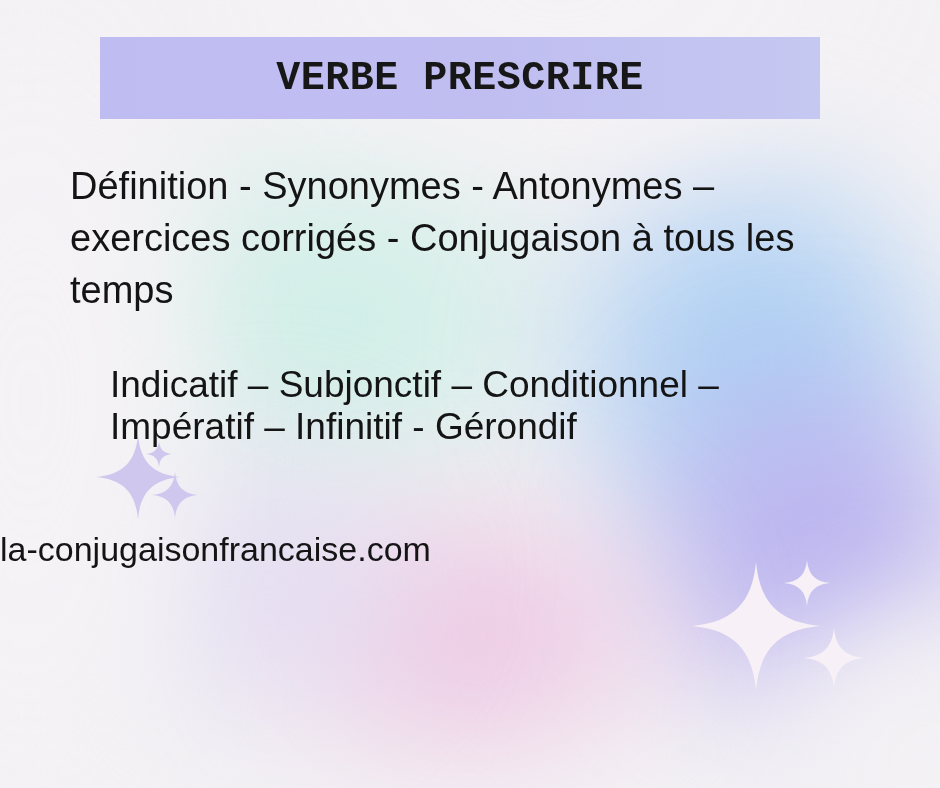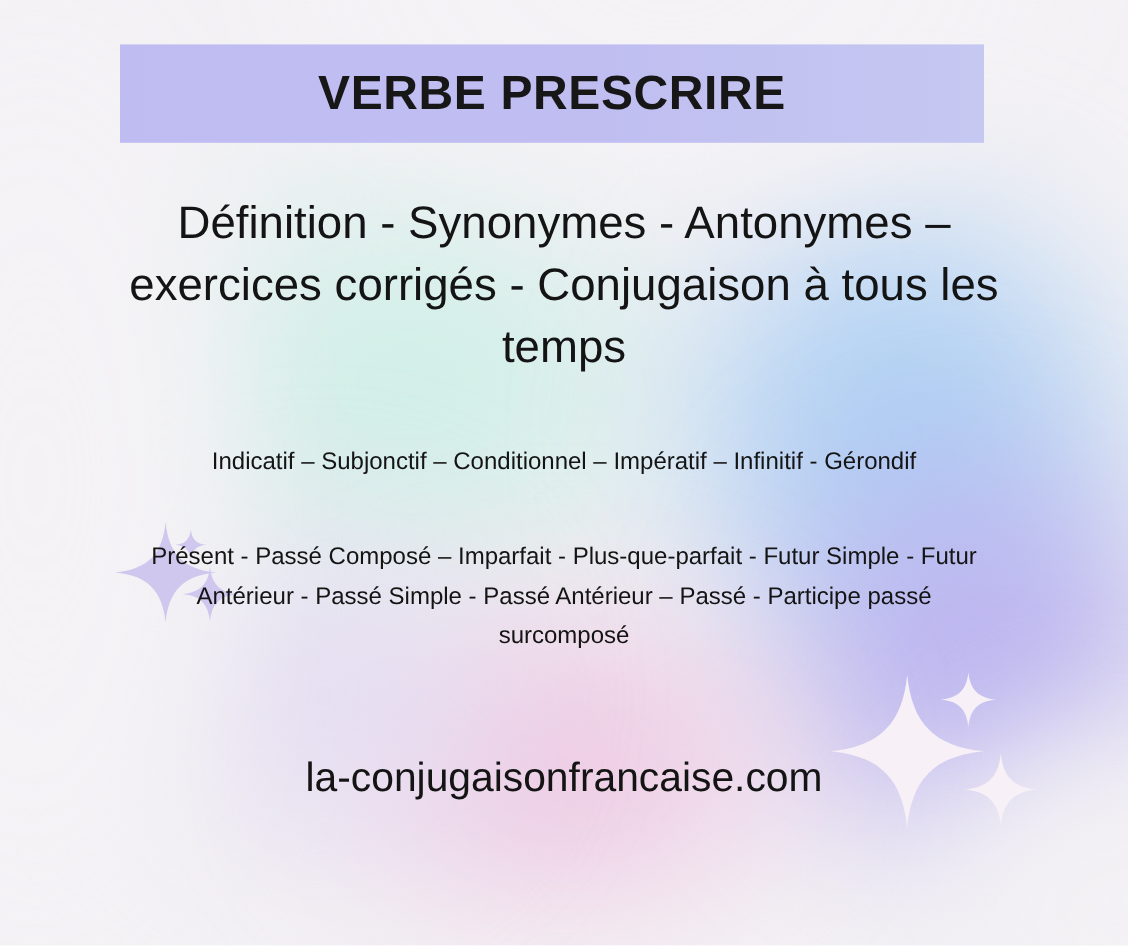--- a/index.html
+++ b/index.html
@@ -94,42 +94,41 @@
     background: linear-gradient(90deg, #bfbcf2 0%, #c0bef1 55%, #c5c8f1 100%);
     display: flex;
     align-items: center;
     justify-content: center;
   }
   .banner-title {
     font-size: 40px;
     font-weight: bold;
     letter-spacing: 0.5px;
     color: #171717;
-    font-family: Liberation Sans, sans-serif;
+    font-family: Liberation Mono, monospace;
     white-space: nowrap;
   }
 
   
   .content {
     position: absolute;
     left: 0; right: 0;
     top: 160px;
-    text-align: center;
     color: #141414;
   }
   .subtitle {
     font-size: 38px;
     line-height: 52px;
     font-weight: normal;
     margin: 0 auto;
     width: 800px;
     color: #141414;
   }
   .moods {
-    font-size: 20px;
+    font-size: 37px;
     line-height: 42px;
     margin: 48px auto 0 auto;
     width: 720px;
     color: #141414;
   }
   .tenses {
     font-size: 20px;
     line-height: 33px;
     margin: 42px auto 0 auto;
     width: 720px;
@@ -190,17 +189,16 @@
     </svg>
   </div>
 
   <div class="banner">
     <div class="banner-title">VERBE PRESCRIRE</div>
   </div>
 
   <div class="content">
     <div class="subtitle">Définition - Synonymes - Antonymes – exercices corrigés - Conjugaison à tous les temps</div>
     <div class="moods">Indicatif – Subjonctif – Conditionnel – Impératif – Infinitif - Gérondif</div>
-    <div class="tenses">Présent - Passé Composé – Imparfait - Plus-que-parfait - Futur Simple - Futur Antérieur - Passé Simple - Passé Antérieur – Passé - Participe passé surcomposé</div>
     <div class="site">la-conjugaisonfrancaise.com</div>
   </div>
 
 </div>
 
 </body></html>

